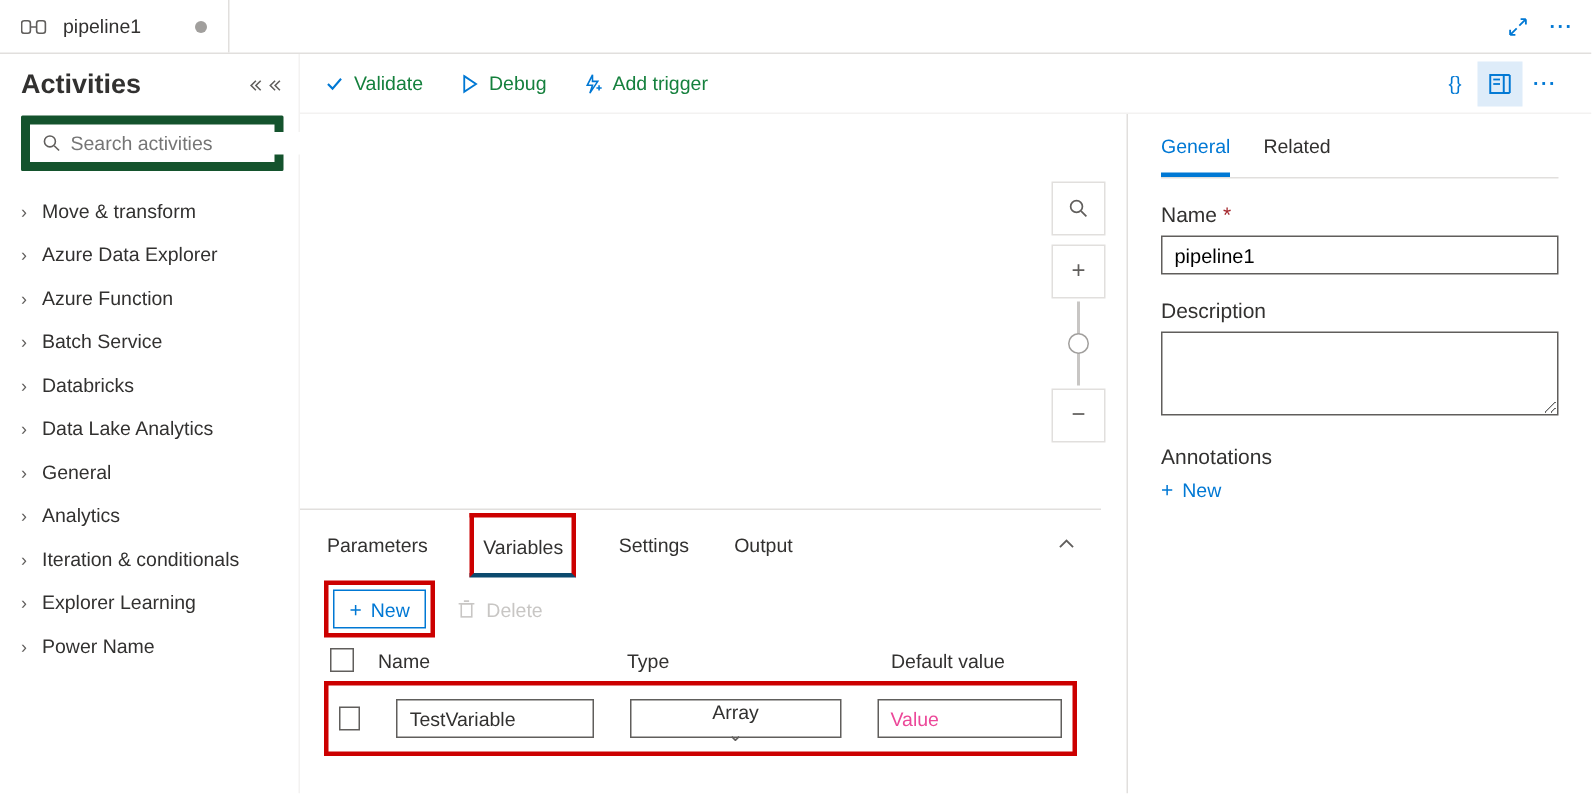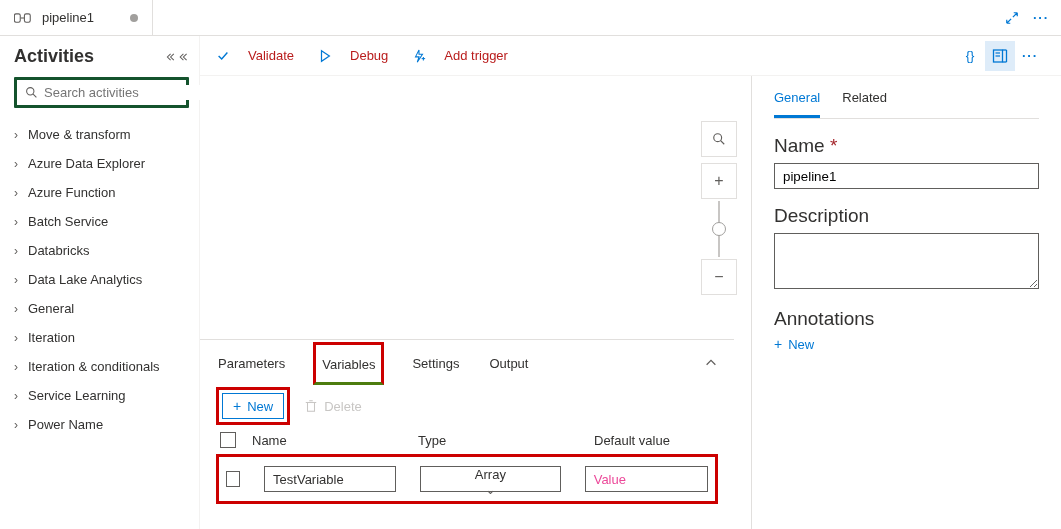--- a/index.html
+++ b/index.html
@@ -11,46 +11,46 @@
   .pipeline-glyph { width: 20px; height: 14px; }
   .tab-title { font-size: 13px; }
   .tab-dot { width: 8px; height: 8px; border-radius: 50%; background: #a19f9d; margin-left: 28px; }
   .tab-actions { margin-left: auto; display: flex; align-items: center; gap: 14px; padding-right: 12px; color: #0078d4; }
 
   
   .activities { position: absolute; top: 36px; left: 0; width: 200px; bottom: 0; padding: 10px 10px 0 14px; border-right: 1px solid #f3f2f1; }
   .act-head { display: flex; align-items: center; justify-content: space-between; margin-bottom: 10px; text-align: right; }
   .act-head h2 { font-size: 18px; font-weight: 600; }
   .act-head .collapse { color: #605e5c; font-size: 11px; letter-spacing: -2px; }
-  .search { display: flex; align-items: center; gap: 6px; border: 3px solid #14532d; padding: 5px 8px; border-radius: 1px; margin-bottom: 12px; color: #605e5c; }
+  .search { display: flex; align-items: center; gap: 6px; border: 6px solid #14532d; padding: 5px 8px; border-radius: 1px; margin-bottom: 12px; color: #605e5c; }
   .search input { border: 0; outline: 0; flex: 1; font-size: 13px; }
   .act-list .item { display: flex; align-items: center; gap: 10px; padding: 7px 0; cursor: pointer; }
   .chev { color: #605e5c; font-size: 12px; }
 
   
   .toolbar { position: absolute; top: 36px; left: 200px; right: 0; height: 40px; display: flex; align-items: center; padding: 0 16px; gap: 24px; border-bottom: 1px solid #f3f2f1; }
-  .tool { display: flex; align-items: center; gap: 18px; color: #b91c1c; cursor: pointer; }
+  .tool { display: flex; align-items: center; gap: 6px; color: #15803d; cursor: pointer; }
   .tool .ic { color: #0078d4;}
   .tool-right { margin-left: auto; display: flex; align-items: center; gap: 0; }
   .ticon { width: 30px; height: 30px; display: flex; align-items: center; justify-content: center; color: #0078d4; }
   .ticon.selected { background: #deecf9; }
 
   
   .canvas { position: absolute; top: 76px; left: 200px; right: 310px; bottom: 190px; }
   .canvas-float { position: absolute; right: 14px; top: 50%; transform: translateY(-50%); display: flex; flex-direction: column; align-items: center; gap: 0; }
   .cf-btn { width: 36px; height: 36px; border: 1px solid #e1dfdd; display:flex;align-items:center;justify-content:center;color:#605e5c;background:#fff;}
   .cf-sep { height: 6px; }
   .cf-track { width: 2px; height: 56px; background: #c8c6c4; position: relative; margin: 2px 0;}
   .cf-thumb { width: 14px; height: 14px; border-radius:50%; border:1px solid #a19f9d; background:#fff; position:absolute; left:50%; top:50%; transform:translate(-50%,-50%);}
 
   
   .bottom { position: absolute; bottom: 0; left: 200px; right: 327px; height: 190px; border-top: 1px solid #e1dfdd; padding: 0 16px; }
   .tabstrip { display: flex; align-items: center; gap: 26px; height: 46px; }
   .btab { padding: 12px 2px 10px; color: #323130; cursor: pointer; border-bottom: 2px solid transparent; }
-  .btab.active { border-bottom: 3px solid #4d7c0f; }
+  .btab.active { border-bottom: 3px solid #0c4a6e; }
   .tabstrip .caret { margin-left: auto; color: #605e5c; }
   .btrow { display:flex; align-items:center; gap:14px; height:40px;}
   .btn-new { border:1px solid #0078d4; color:#0078d4; padding:4px 10px; display:flex;align-items:center;gap:6px;cursor:pointer;}
   .btn-del { color:#c8c6c4; display:flex;align-items:center;gap:6px;}
   .red-box { border: 3px solid #cc0000; }
   .red-box-pad { padding: 3px; }
   .thead { display:flex; align-items:center; gap:16px; padding: 6px 4px;}
   .thead .col-name { width:150px;}
   .thead .col-type { width:160px;}
   .row { display:flex; align-items:center; gap:24px; padding:6px 4px;}
@@ -59,21 +59,21 @@
   .col-name-f { width:150px;}
   .col-type-f { width:160px; justify-content:space-between;flex-direction:column;}
   .col-val-f { width:140px; color:#ec4899;}
 
   
   .props { position:absolute; top:76px; right:0; width:310px; bottom:0; border-left:1px solid #e1dfdd; padding: 14px 22px;}
   .props h3 { font-size:15px; font-weight:600; margin-bottom: 16px;}
   .ptabs { display:flex; gap:22px; border-bottom:1px solid #e1dfdd; margin-bottom: 16px;}
   .ptab { padding-bottom:10px; border-bottom:3px solid transparent; cursor:pointer;}
   .ptab.active { color:#0078d4; border-bottom-color:#0078d4;}
-  .plabel { font-size:19px; margin-bottom:6px; display:block;}
+  .plabel { font-size:14px; margin-bottom:6px; display:block;}
   .req { color:#a4262c;}
   .pinput { width:100%; border:1px solid #605e5c; height:26px; padding:0 8px; margin-bottom:16px;}
   .ptextarea { width:100%; border:1px solid #605e5c; height:56px; padding:6px 8px; margin-bottom:16px; resize: both;}
   .plink { color:#0078d4; display:flex; align-items:center; gap:6px; cursor:pointer; margin-top:4px;}
   svg { display:block; }
 </style>
 </head>
 <body>
 
 <div class="tabbar">
@@ -141,29 +141,29 @@
     <div class="item">
         <span class="chev">›</span>
         <span>Data Lake Analytics</span>
       </div>
     <div class="item">
         <span class="chev">›</span>
         <span>General</span>
       </div>
     <div class="item">
         <span class="chev">›</span>
-        <span>Iteration</span>
+        <span>Analytics</span>
       </div>
     <div class="item">
         <span class="chev">›</span>
         <span>Iteration &amp; conditionals</span>
       </div>
     <div class="item">
         <span class="chev">›</span>
-        <span>Service Learning</span>
+        <span>Explorer Learning</span>
       </div>
     <div class="item">
         <span class="chev">›</span>
         <span>Power Name</span>
       </div>
   </div>
 </div>
 
 <div class="toolbar">
   <div class="tool">

